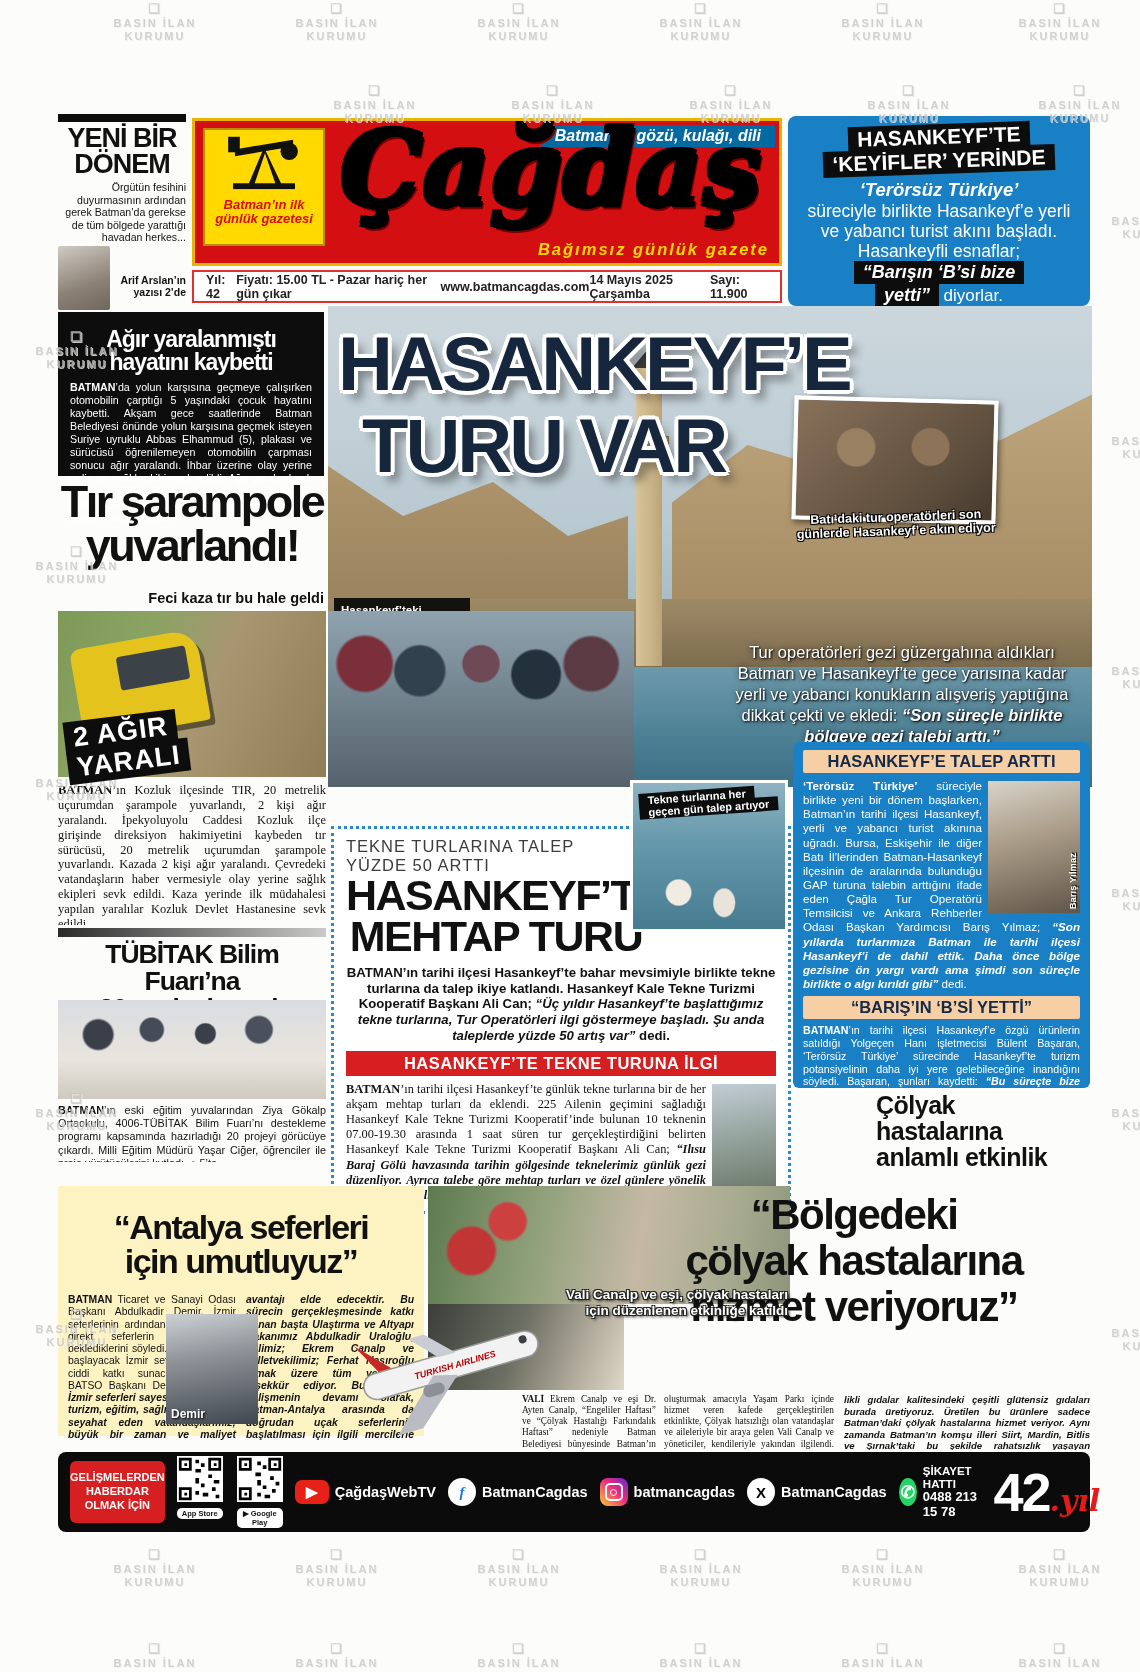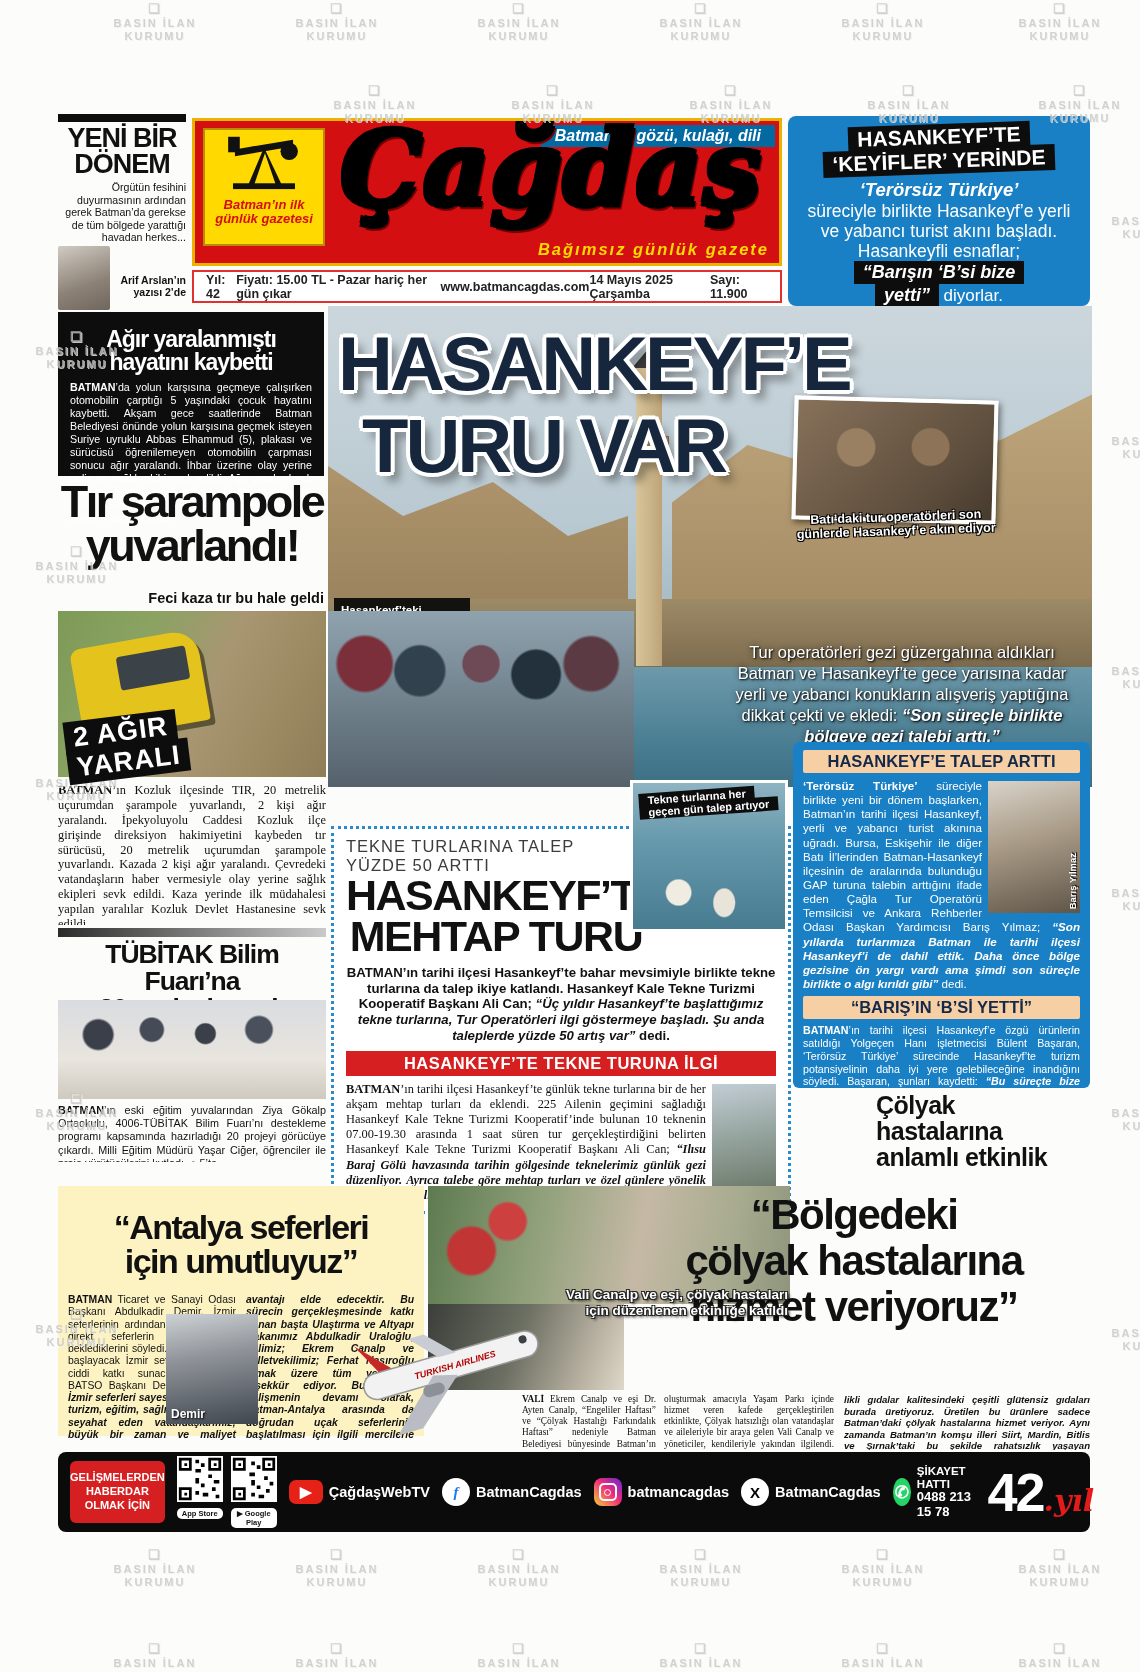--- a/index.html
+++ b/index.html
@@ -177,21 +177,21 @@
       letter-spacing:-1.5px;line-height:1.1;}
   .bcol{position:absolute;top:1394px;height:56px;overflow:hidden;font-size:9.3px;line-height:1.2;text-align:justify;}
   .bcol1{left:522px;width:134px;font-family:"Liberation Serif",serif;}
   .bcol2{left:664px;width:170px;font-family:"Liberation Serif",serif;}
   .bcol3{left:844px;width:246px;font-weight:bold;font-style:italic;font-size:9.6px;}
   
   .footer{left:58px;top:1452px;width:1032px;height:80px;background:#0b0b0b;border-radius:8px;
       display:flex;align-items:center;padding:0 12px;box-sizing:border-box;gap:12px;color:#fff;}
   .cta{background:#d61f20;border-radius:6px;width:118px;height:62px;display:flex;flex-direction:column;
       justify-content:center;text-align:center;font-weight:900;font-size:11px;line-height:1.25;}
-  .qrwrap{display:flex;gap:8px;}
+  .qrwrap{display:flex;gap:14px;}
   .qritem{text-align:center;}
   .qritem svg{width:46px;height:46px;background:#fff;}
   .pill{background:#fff;color:#111;font-size:7.5px;font-weight:bold;border-radius:5px;padding:1px 4px;margin-top:2px;}
   .soc{display:flex;align-items:center;gap:6px;font-size:14.5px;font-weight:bold;}
   .ico{width:28px;height:28px;border-radius:50%;display:flex;align-items:center;justify-content:center;
       font-weight:900;font-size:15px;}
   .yt{width:34px;height:24px;border-radius:7px;background:#e62117;color:#fff;}
   .fb{background:#fff;color:#1877f2;font-family:"Liberation Serif",serif;font-style:italic;}
   .ig{border-radius:8px;background:linear-gradient(45deg,#f9ce34,#ee2a7b 55%,#6228d7);}
   .ig .lens{width:14px;height:14px;border:2px solid #fff;border-radius:5px;display:flex;

